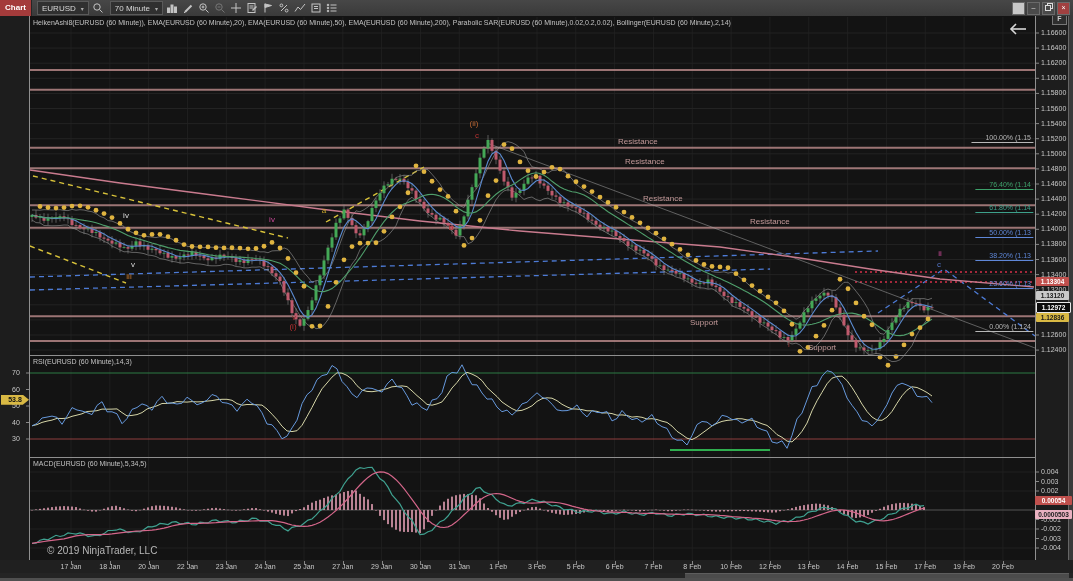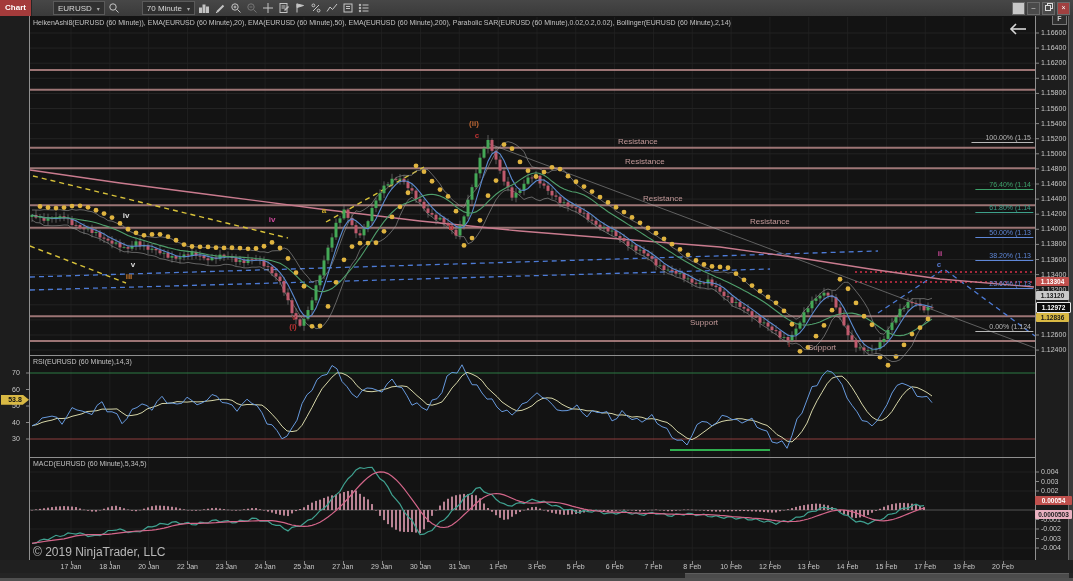--- a/index.html
+++ b/index.html
@@ -4,34 +4,34 @@
 <style>
   html,body{margin:0;padding:0;background:#111;}
   #app{position:relative;width:1073px;height:581px;background:#202020;overflow:hidden;
        font-family:"Liberation Sans",sans-serif;-webkit-user-select:none;user-select:none;}
   
   .toolbar{position:absolute;left:0;top:0;width:1073px;height:16px;
            background:linear-gradient(#474747,#3a3a3a);display:flex;align-items:center;z-index:30;}
   .tab-chart{width:31px;height:16px;background:#a43b3b;color:#fff;font-size:8px;font-weight:bold;
              text-align:center;line-height:16px;border-right:1px solid #262626;}
   .dd{display:flex;align-items:center;height:12px;background:#303030;border:1px solid #5a5a5a;
-      color:#d8d8d8;font-size:8px;padding:0 4px;margin-left:21px;gap:5px;}
+      color:#d8d8d8;font-size:8px;padding:0 4px;margin-left:5px;gap:5px;}
   .dd .chev{font-size:6px;color:#aaa;}
   .icn{width:14px;height:14px;display:flex;align-items:center;justify-content:center;margin-left:2px;}
   .icn svg{stroke:#c4c4c4;fill:none;stroke-width:1;}
   .winbtns{margin-left:auto;display:flex;gap:2px;padding-right:3px;}
   .wb{width:11px;height:11px;background:#4a4a4a;border:1px solid #6a6a6a;color:#ddd;font-size:7px;
       line-height:9px;text-align:center;}
   .wb.swatch{background:#c8c8c8;}
   .wb.close{background:#a04040;color:#fff;}
   
   #overlay{position:absolute;left:0;top:0;width:1073px;height:581px;z-index:20;pointer-events:none;}
   .t{position:absolute;font-size:7px;color:#c8c8c8;white-space:pre;}
   .lbl{font-size:7px;color:#c2c2c2;}
-  .wave{font-size:8px;font-weight:bold;transform:translateX(-50%);}
+  .wave{font-size:8px;font-weight:normal;transform:translateX(-50%);}
   .sr{font-size:8px;color:#c49a9a;}
   .fib{transform:translateX(-100%);font-size:7px;border-bottom:1px solid;padding:0 2px 1px 14px;}
   .date{transform:translateX(-50%);font-size:7px;color:#c8c8c8;}
   .mk{position:absolute;left:1036px;width:33px;height:9px;font-size:6.5px;font-weight:bold;
       text-align:center;line-height:9px;border-radius:1px;}
   .mkm{position:absolute;left:1035px;width:37px;height:9px;font-size:6.5px;font-weight:bold;
       text-align:center;line-height:9px;border-radius:1px;}
   .rsimk{position:absolute;left:1px;width:28px;height:10px;background:#d9b944;color:#111;
       font-size:7px;font-weight:bold;text-align:center;line-height:10px;
       clip-path:polygon(0 0,78% 0,100% 50%,78% 100%,0 100%);}
@@ -1097,21 +1097,21 @@
         <line x1="29" y1="457.5" x2="1035" y2="457.5" stroke="#8f8f8f" stroke-width="1"></line>
         <line x1="0" y1="560.5" x2="1069" y2="560.5" stroke="#8f8f8f" stroke-width="1"></line>
         <line x1="1068.5" y1="16" x2="1068.5" y2="560" stroke="#666" stroke-width="1"></line>
       </g>
     </svg>
 
   <div id="overlay">
     <div class="t lbl" style="left:33px;top:19px;">HeikenAshi8(EURUSD (60 Minute)), EMA(EURUSD (60 Minute),20), EMA(EURUSD (60 Minute),50), EMA(EURUSD (60 Minute),200), Parabolic SAR(EURUSD (60 Minute),0.02,0.2,0.02), Bollinger(EURUSD (60 Minute),2,14)</div>
     <div class="t lbl" style="left:33px;top:358px;">RSI(EURUSD (60 Minute),14,3)</div>
     <div class="t lbl" style="left:33px;top:460px;">MACD(EURUSD (60 Minute),5,34,5)</div>
-    <div class="t" style="left:33px;top:545px;font-size:12px;color:#b8b8b8;text-align:right;">© 2019 NinjaTrader, LLC</div>
+    <div class="t" style="left:47px;top:545px;font-size:10px;color:#b8b8b8;text-align:right;">© 2019 NinjaTrader, LLC</div>
     <div class="fbtn">F</div>
     <div class="backarrow">
       <svg width="22" height="16" style="stroke:#d8d8d8;stroke-width:1.6;fill:none">
           <line x1="3" y1="8" x2="18" y2="8"></line>
           <polyline points="8,3 3,8 8,13"></polyline>
         </svg>
     </div>
   <div class="t " style="left: 1041px; top: 29px;">1.16600</div>
       <div class="t " style="left: 1041px; top: 44.1px;">1.16400</div>
       <div class="t " style="left: 1041px; top: 59.2px;">1.16200</div>

